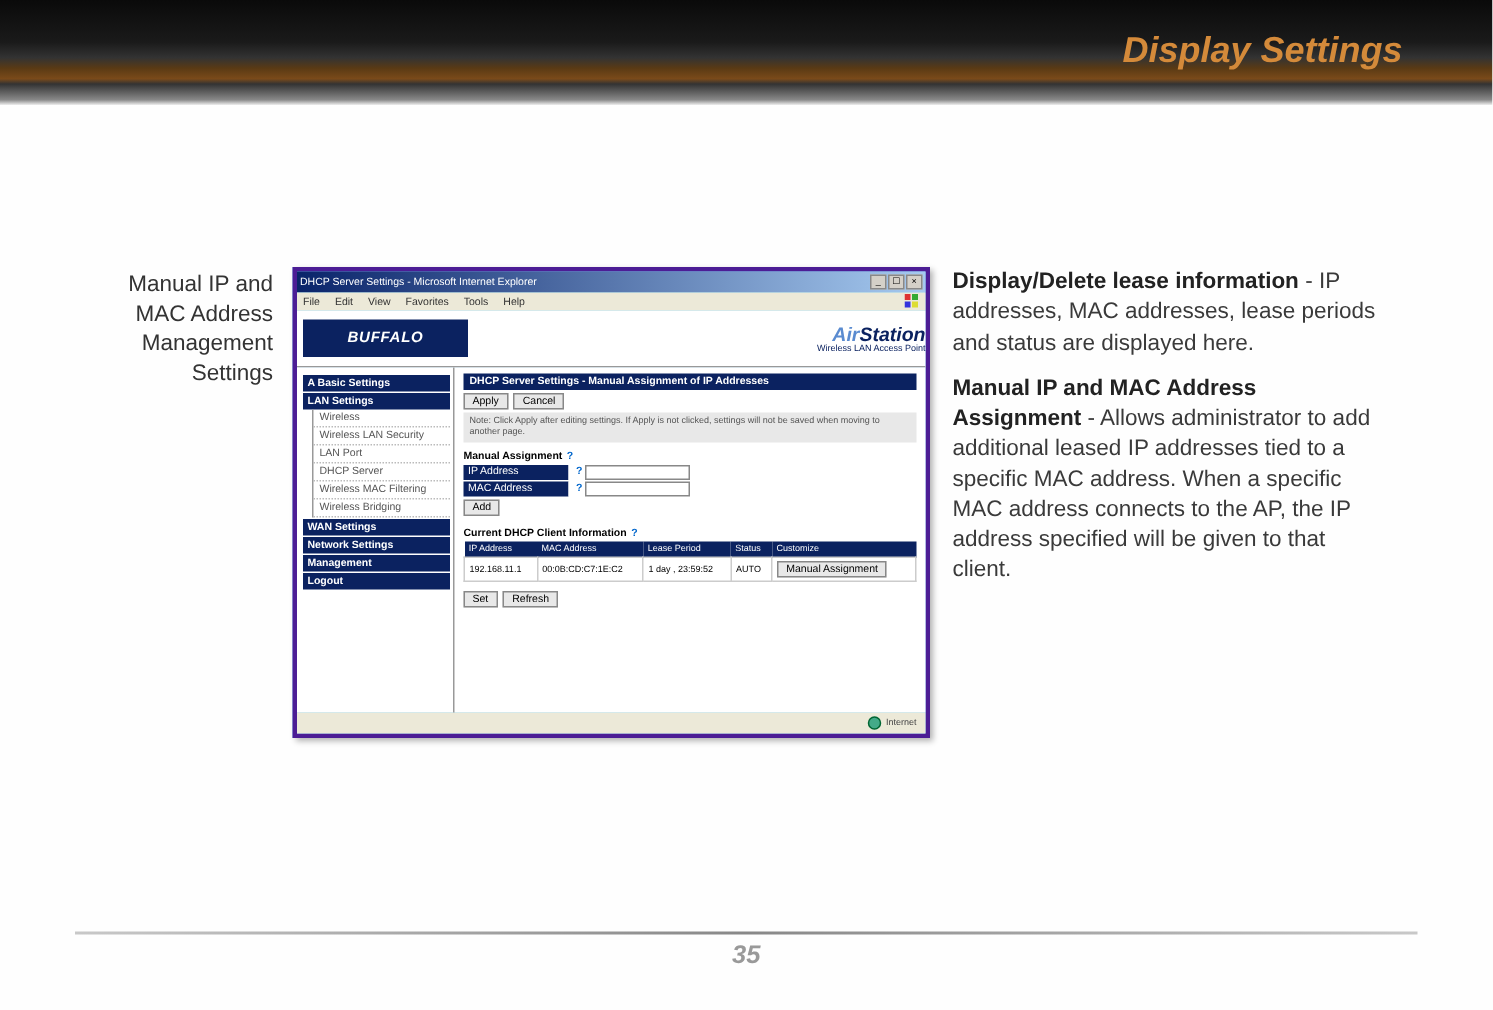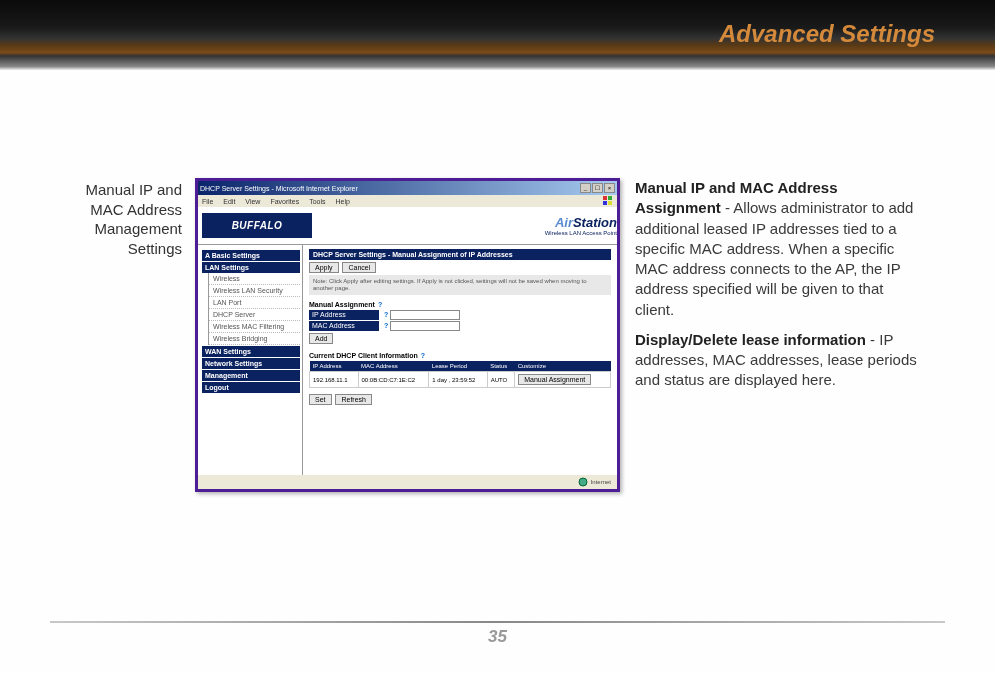--- a/index.html
+++ b/index.html
@@ -54,21 +54,21 @@
   .desc p { margin-bottom:10px; }
   .desc b { color:#222; }
 
   .footline { position:absolute; left:50px; right:50px; bottom:50px; height:2px; background:linear-gradient(to right,#c8c8c8,#888,#c8c8c8); }
   .pagenum { position:absolute; bottom:26px; width:100%; text-align:center; font-size:17px; font-style:italic; font-weight:bold; color:#999; }
 </style>
 </head>
 <body>
 
 <div class="topbar">
-  <div class="topbar-title">Advanced Settings</div>
+  <div class="topbar-title">Display Settings</div>
 </div>
 
 <div class="content">
   <div class="caption-left">Manual IP and MAC Address Management Settings</div>
 
   <div class="shot">
     <div class="titlebar">
       <span>DHCP Server Settings - Microsoft Internet Explorer</span>
       <div class="winbtns">
         <div class="winbtn">_</div>
@@ -160,19 +160,19 @@
     </div>
     <div class="statusbar">
       <svg width="10" height="10">
           <circle cx="5" cy="5" r="4" fill="#4a8" stroke="#063"></circle>
         </svg>
       <span>Internet</span>
     </div>
   </div>
 
   <div class="desc">
+    <p><b>Display/Delete lease information</b><span> - IP addresses, MAC addresses, lease periods and status are displayed here.</span></p>
     <p><b>Manual IP and MAC Address Assignment</b><span> - Allows administrator to add additional leased IP addresses tied to a specific MAC address.  When a specific MAC address connects to the AP, the IP address specified will be given to that client.</span></p>
-    <p><b>Display/Delete lease information</b><span> - IP addresses, MAC addresses, lease periods and status are displayed here.</span></p>
   </div>
 </div>
 
 <div class="footline"></div>
 <div class="pagenum">35</div>
 
 </body></html>

